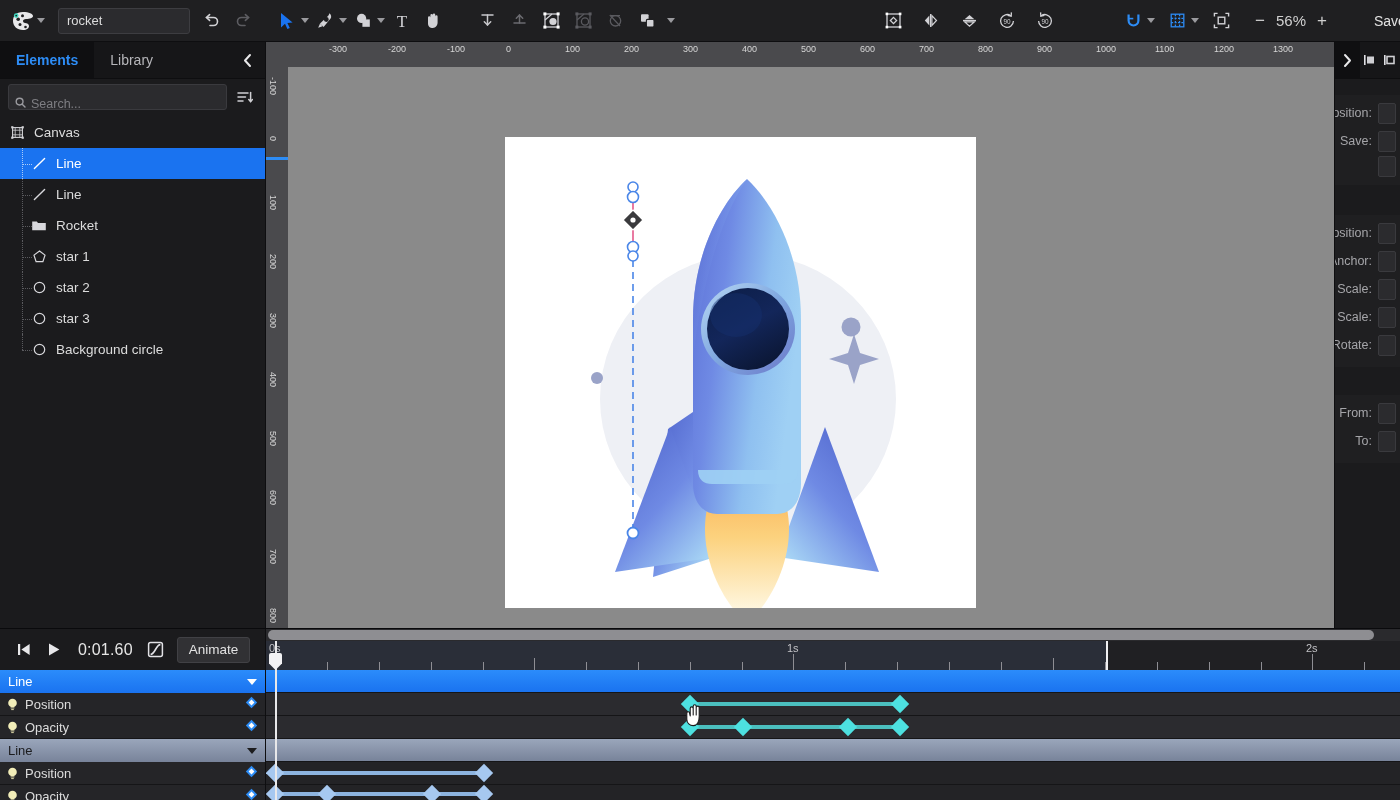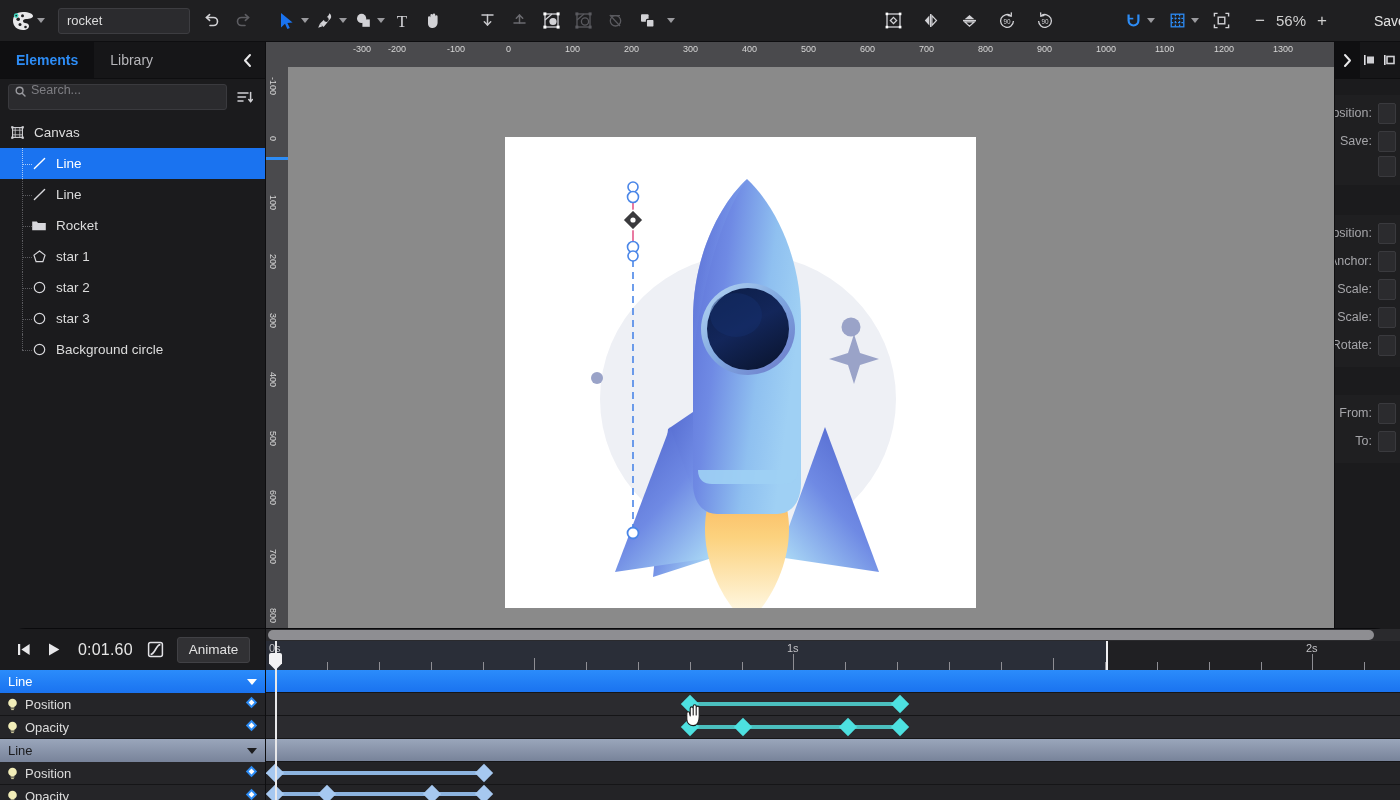--- a/index.html
+++ b/index.html
@@ -77,21 +77,21 @@
     position: absolute; right: 4px; top: 0; bottom: 0;
     width: 28px; display: flex; align-items: center; justify-content: center;
     cursor: pointer; color: #e4e4e4; font-size: 15px;
   }
   .lp-search-row {
     height: 36px; display: flex; align-items: center; gap: 8px;
     padding: 0 10px 0 8px; background: #1b1b1d;
   }
   .search-box {
     flex: 1; height: 24px; background: #2b2b2e; border: 1px solid #3a3a3e;
-    border-radius: 3px; display: flex; align-items: flex-end; padding: 12px 6px; gap: 5px;
+    border-radius: 3px; display: flex; align-items: flex-start; padding: 12px 6px; gap: 5px;
   }
   .search-box input {
     flex: 1; background: transparent; border: none; outline: none;
     color: #cfcfcf; font-size: 12.5px; font-family: "Liberation Sans", sans-serif;
   }
   .search-box input::placeholder { color: #7e7e83; }
   .sort-btn { width: 20px; height: 20px; display:flex; align-items:center; justify-content:center; cursor:pointer; }
 
   .tree { flex: 1; overflow: hidden; padding-top: 2px; }
   .tree-row {
@@ -170,21 +170,21 @@
   }
   .rp-label { font-size: 12.5px; color: #a5a5a9; white-space: nowrap; }
   .rp-field {
     width: 18px; height: 21px; background: #2b2b2e; border: 1px solid #3a3a3e;
     border-radius: 2px; flex: none;
   }
 
   
   .timeline {
     position: absolute; left: 0; top: 628px; width: 1400px; height: 172px;
-    background: #1b1b1d; border-top: 1px solid #0a0a0c; border-radius: 26px;
+    background: #1b1b1d; border-top: 1px solid #0a0a0c;
   }
   .tl-left {
     position: absolute; left: 0; top: 0; width: 266px; height: 172px;
     background: #1b1b1d; border-right: 1px solid #0e0e10; z-index: 3;
   }
   .tl-controls {
     height: 41px; display: flex; align-items: center; gap: 0;
     padding-left: 8px; background: #1b1b1d;
   }
   .tl-ctl-btn {
@@ -673,21 +673,21 @@
 
         <ellipse cx="243" cy="192" rx="47" ry="46" fill="url(#gWinRim)"></ellipse>
         <ellipse cx="243" cy="192" rx="41" ry="41" fill="url(#gWin)"></ellipse>
         <ellipse cx="231" cy="178" rx="26" ry="22" fill="#16306e" opacity="0.45"></ellipse>
 
         <path d="M193 333 h100 c0 10 -6 14 -14 14 h-72 c-8 0 -14 -4 -14 -14 z" fill="#9fd0f4" opacity="0.9"></path>
       </svg>
     </div>
 
     <div class="ruler-h">
-      <div class="rh-lab" style="left:63px;margin-left:24px;">-300</div>
+      <div class="rh-lab" style="left:63px;">-300</div>
       <div class="rh-lab" style="left:122px;">-200</div>
       <div class="rh-lab" style="left:181px;">-100</div>
       <div class="rh-lab" style="left:240px;">0</div>
       <div class="rh-lab" style="left:299px;">100</div>
       <div class="rh-lab" style="left:358px;">200</div>
       <div class="rh-lab" style="left:417px;">300</div>
       <div class="rh-lab" style="left:476px;">400</div>
       <div class="rh-lab" style="left:535px;">500</div>
       <div class="rh-lab" style="left:594px;">600</div>
       <div class="rh-lab" style="left:653px;">700</div>

